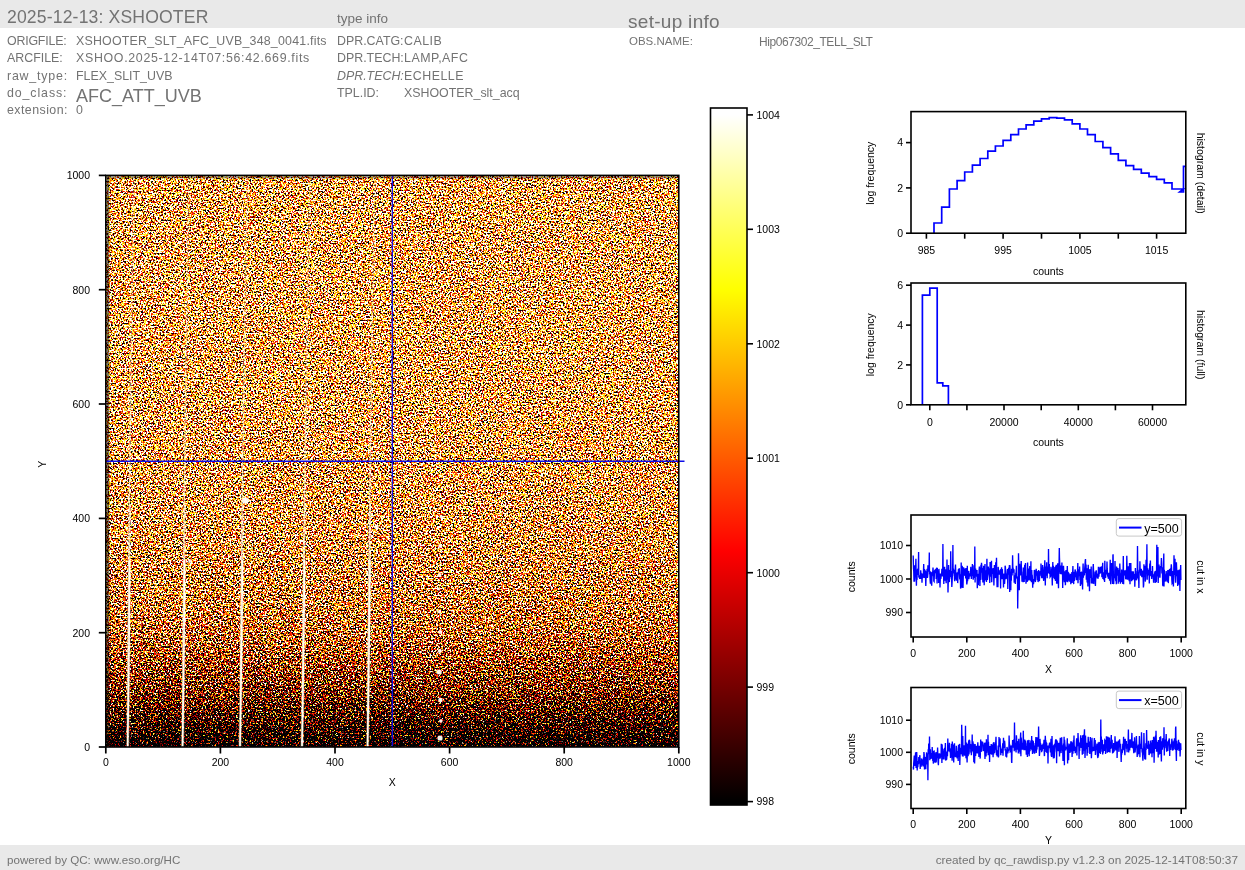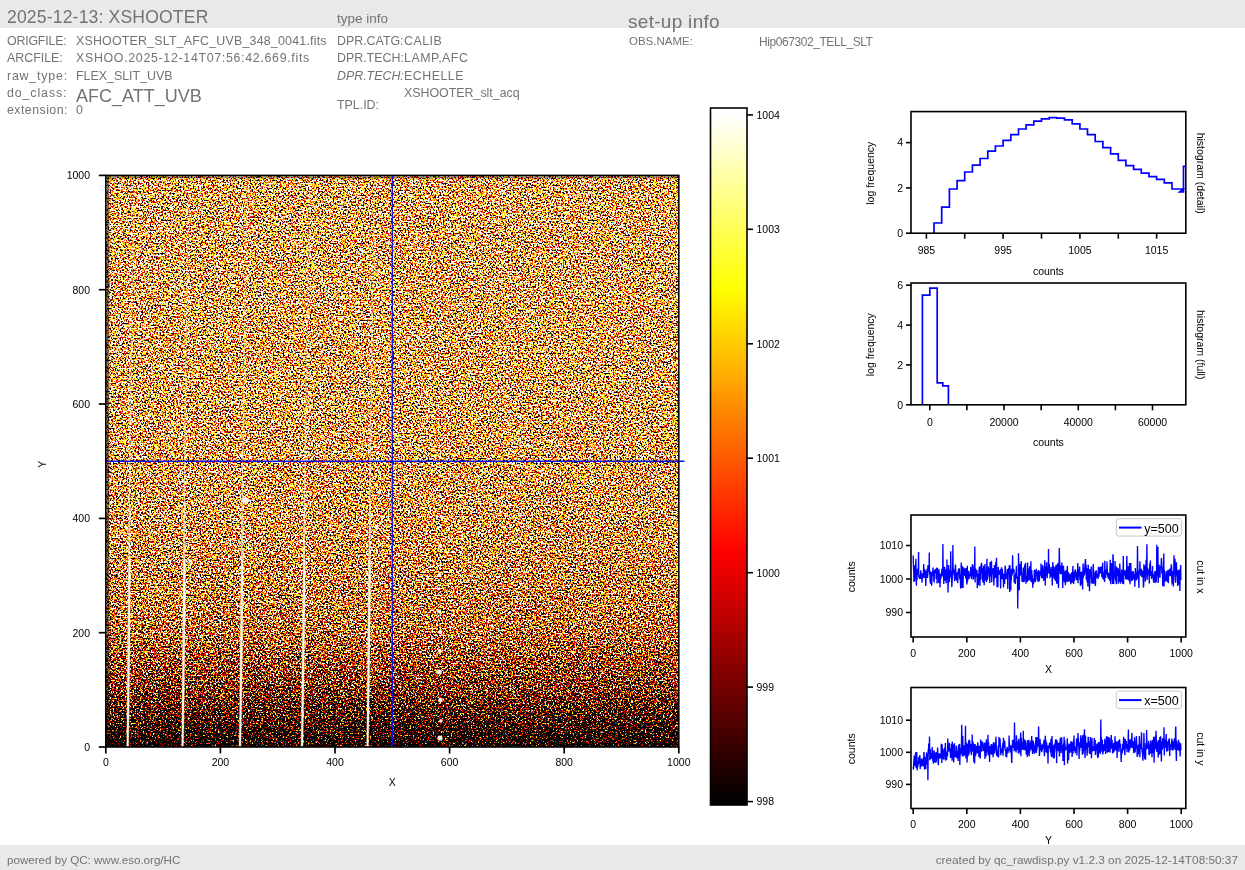--- a/index.html
+++ b/index.html
@@ -27,21 +27,21 @@
 <div class="t" style="left:76px;top:85.9px;font-size:18px;">AFC_ATT_UVB</div>
 <div class="t" style="left:7px;top:103.2px;font-size:12.4px;letter-spacing:0.44px;">extension:</div>
 <div class="t" style="left:76px;top:103.2px;font-size:12.4px;">0</div>
 
 <div class="t" style="left:337px;top:34px;font-size:12.4px;">DPR.CATG:</div>
 <div class="t" style="left:404px;top:34px;font-size:12.4px;letter-spacing:0.5px;">CALIB</div>
 <div class="t" style="left:337px;top:51.3px;font-size:12.4px;">DPR.TECH:</div>
 <div class="t" style="left:404px;top:51.3px;font-size:12.4px;letter-spacing:0.5px;">LAMP,AFC</div>
 <div class="t" style="left:337px;top:68.6px;font-size:12.4px;font-style:italic;">DPR.TECH:</div>
 <div class="t" style="left:404px;top:68.6px;font-size:12.4px;letter-spacing:0.5px;">ECHELLE</div>
-<div class="t" style="left:337px;top:85.9px;font-size:12.4px;margin-top:12px;">TPL.ID:</div>
+<div class="t" style="left:337px;top:85.9px;font-size:12.4px;">TPL.ID:</div>
 <div class="t" style="left:404px;top:85.9px;font-size:12.4px;">XSHOOTER_slt_acq</div>
 
 <div class="t" style="left:629px;top:34.6px;font-size:11.5px;text-align:right;">OBS.NAME:</div>
 <div class="t" style="left:759px;top:34.6px;font-size:12px;letter-spacing:-0.43px;">Hip067302_TELL_SLT</div>
 
 <div class="t" style="left:7px;top:853px;font-size:11.6px;">powered by QC: www.eso.org/HC</div>
 <div class="t" style="right:7px;top:853px;font-size:11.8px;">created by qc_rawdisp.py v1.2.3 on 2025-12-14T08:50:37</div>
 
 <svg width="1245" height="870" viewBox="0 0 1245 870" style="position:absolute;left:0;top:0;">
 <defs>

